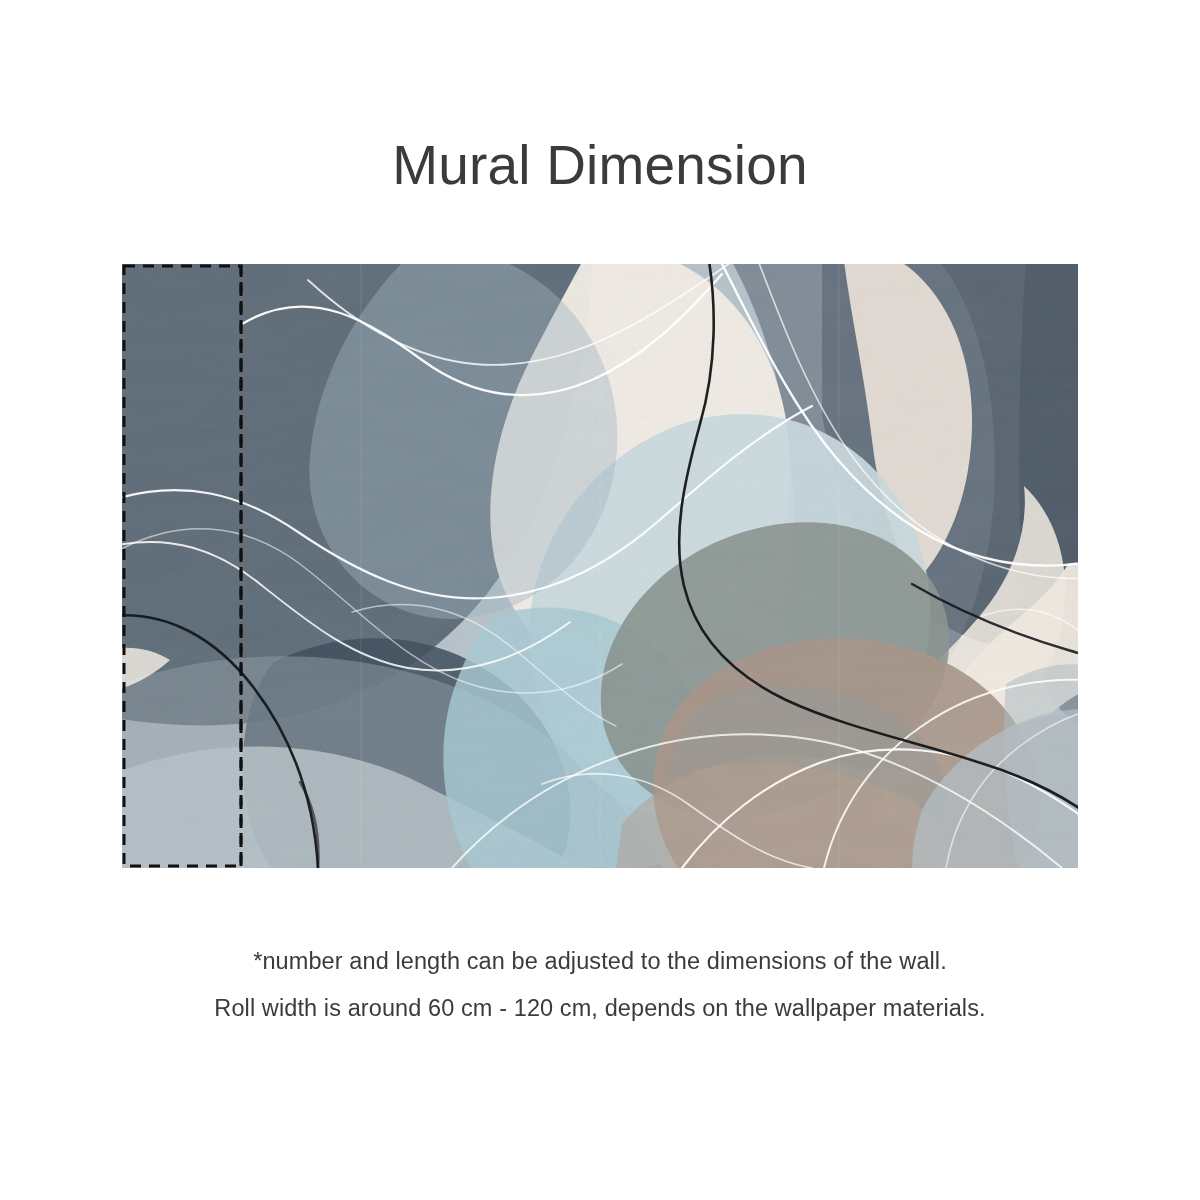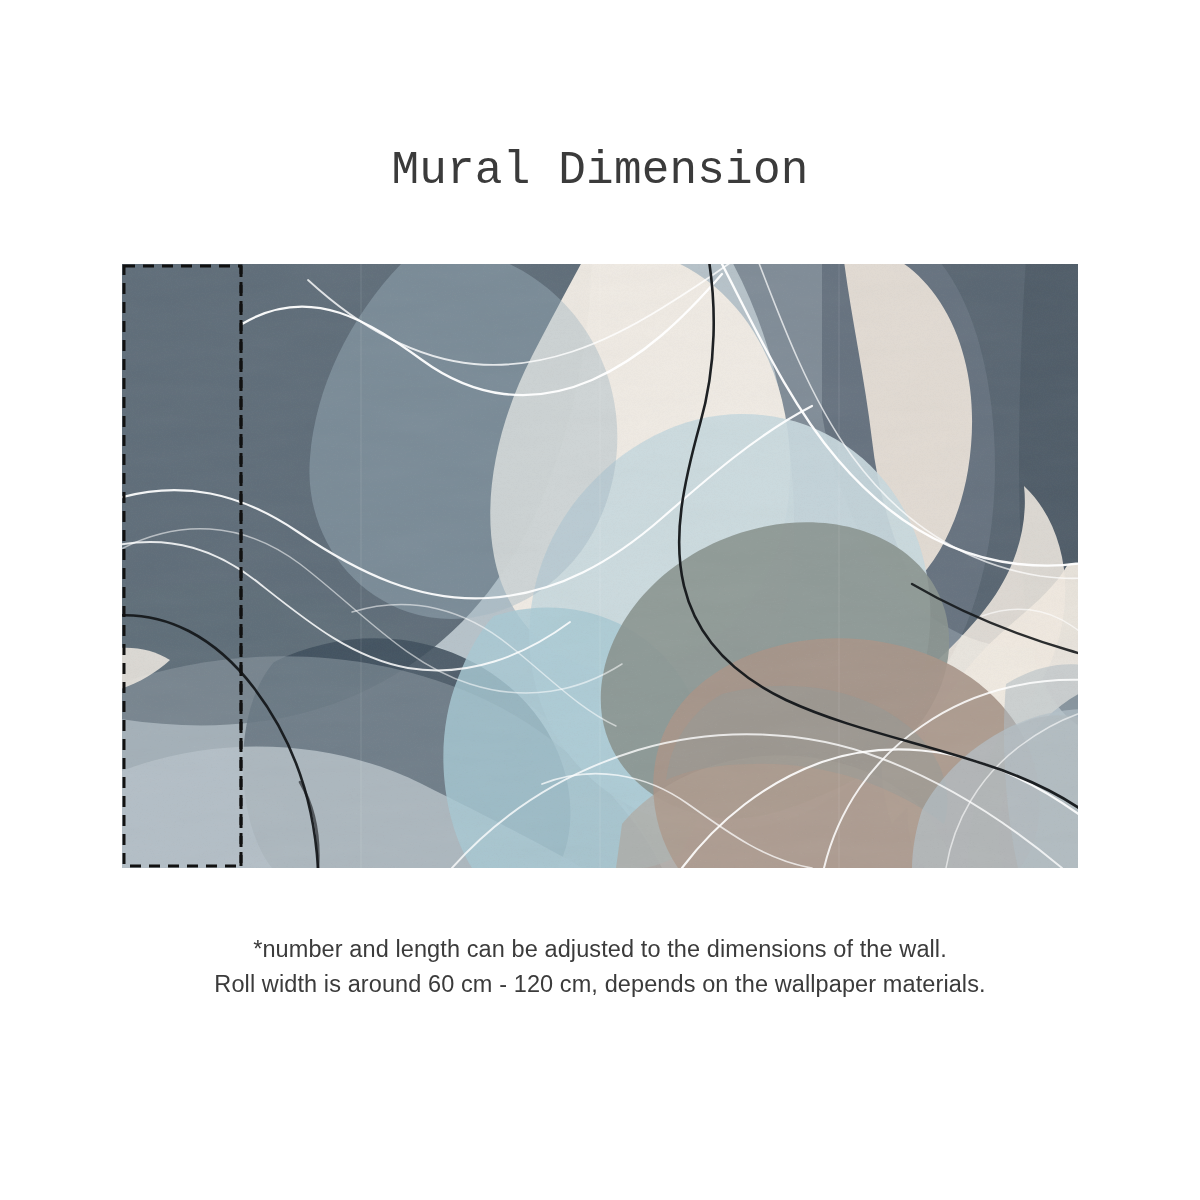--- a/index.html
+++ b/index.html
@@ -27,27 +27,27 @@
 
   
   .title-wrap {
     position: absolute;
     top: 132px;
     left: 0;
     width: 1200px;
     text-align: center;
   }
   .page-title {
-    font-family: Liberation Mono, monospace;
-    font-size: 46px;
+    font-family: Liberation Sans, sans-serif;
+    font-size: 55px;
     font-weight: 400;
     letter-spacing: 0.2px;
     color: #3b3b3b;
     line-height: 1.2;
-    margin: 12px;
+    margin: 0;
   }
 
   
   .mural-figure {
     position: absolute;
     left: 122px;
     top: 264px;
     width: 956px;
     height: 604px;
     overflow: hidden;
@@ -77,21 +77,21 @@
     width: 1200px;
     text-align: center;
   }
   .caption-line {
     font-family: "Liberation Sans", sans-serif;
     font-size: 23.5px;
     font-weight: 400;
     color: #3b3b3b;
     line-height: 1.48;
     letter-spacing: 0.1px;
-    margin: 0;
+    margin: 12px;
     white-space: nowrap;
   }
 </style>
 </head>
 <body>
 
 <div class="page">
 
   <div class="title-wrap">
     <h1 class="page-title">Mural Dimension</h1>

